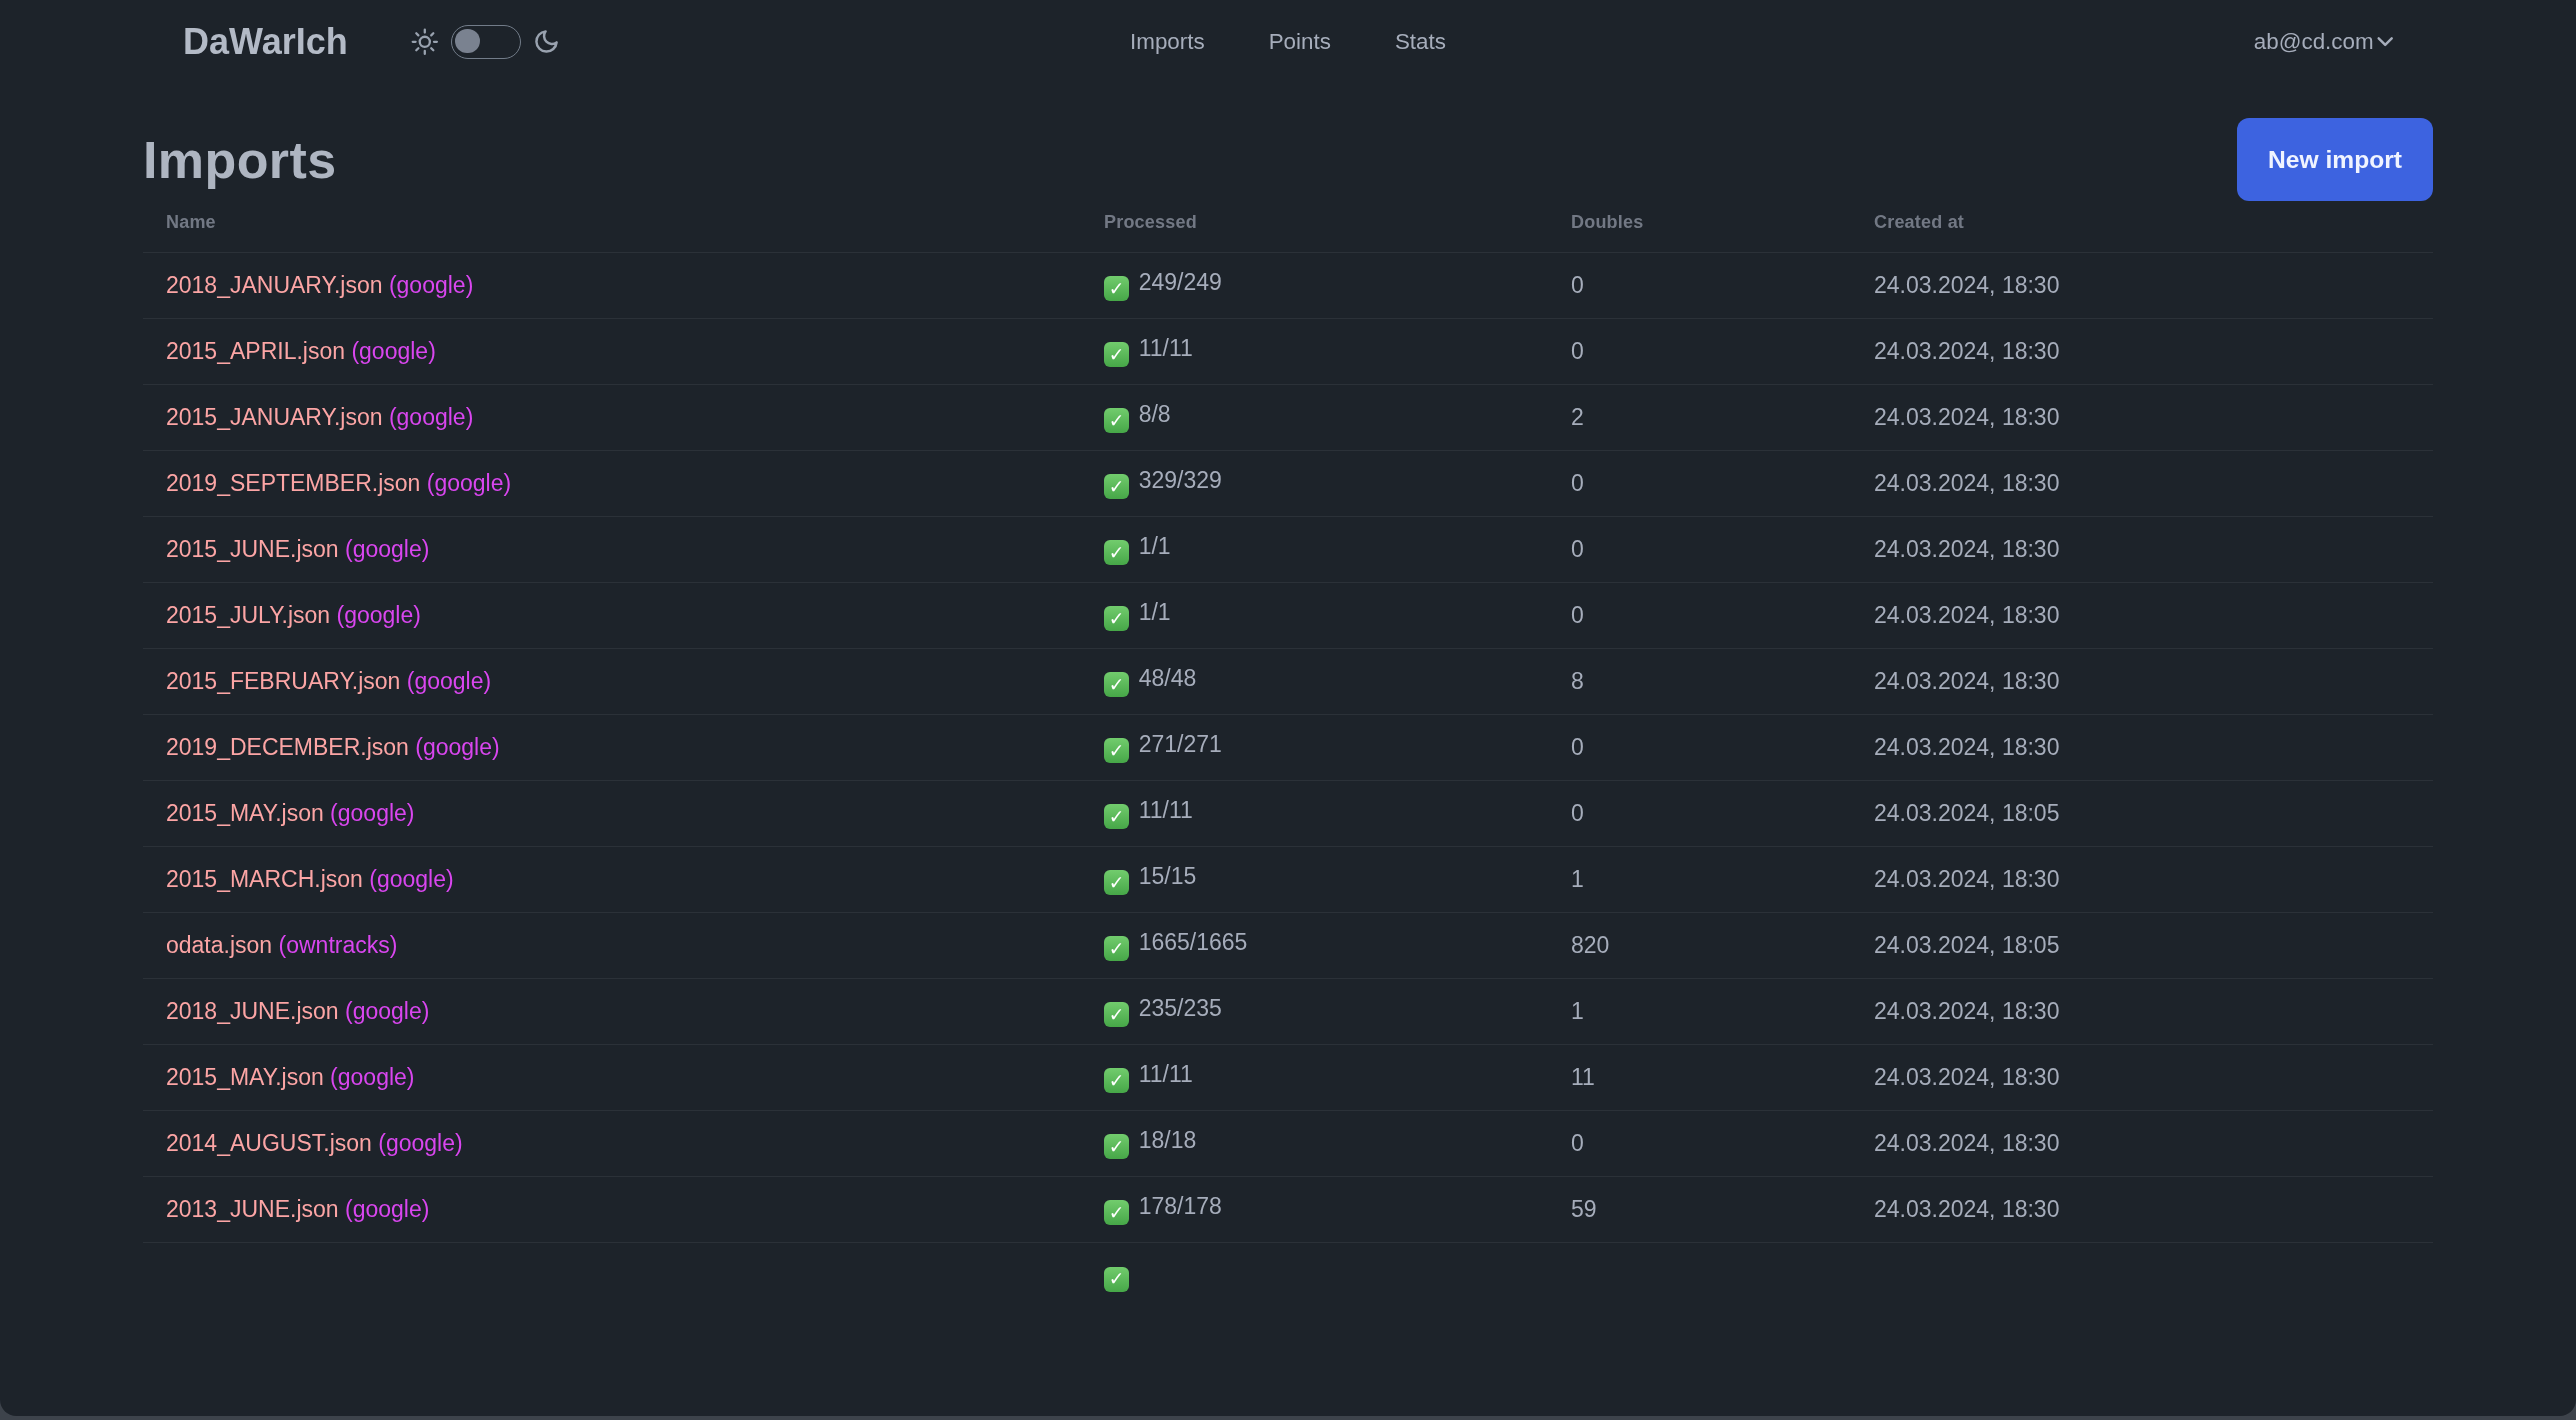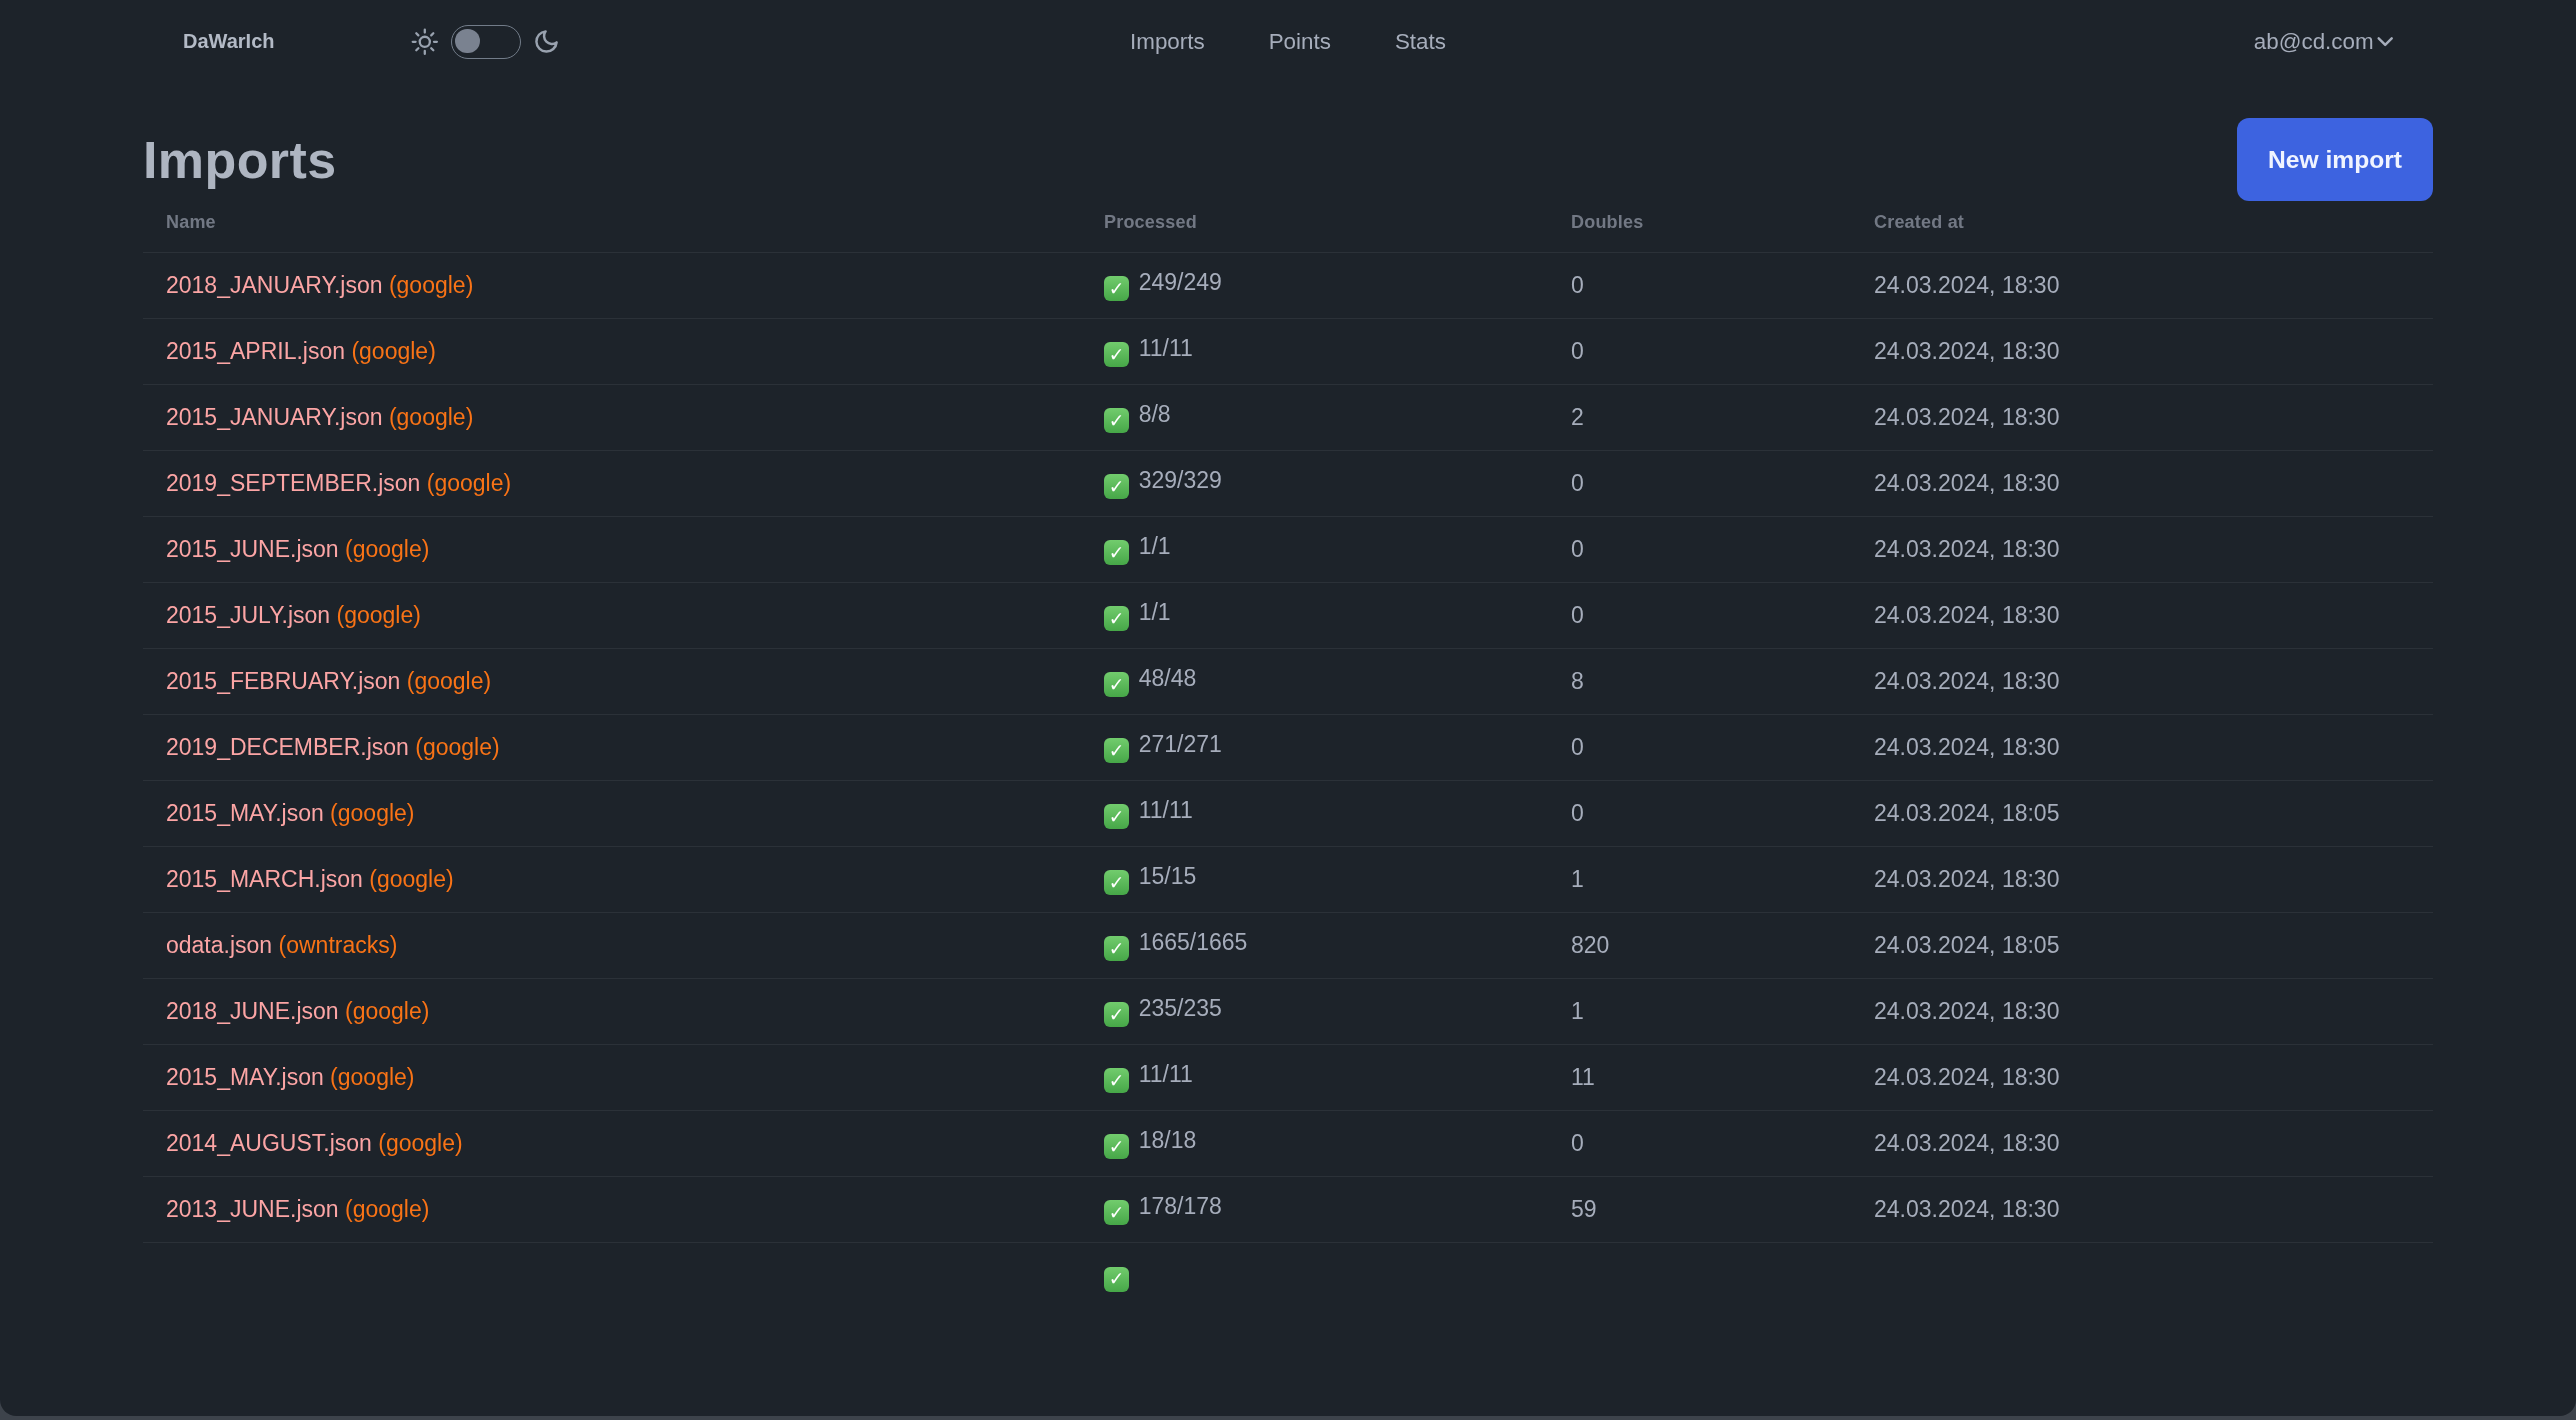--- a/index.html
+++ b/index.html
@@ -3,21 +3,21 @@
 <meta charset="utf-8">
 <style>
   * { margin:0; padding:0; box-sizing:border-box; }
   html,body { width:2576px; height:1421px; overflow:hidden; background:#3d434b; font-family:"Liberation Sans","DejaVu Sans",sans-serif; }
   .viewport {
     position:absolute; top:0; left:0; width:2576px; height:1416px;
     background:#1d232a; border-radius:0 0 16.4px 16.4px; overflow:hidden;
   }
   
   .navbar { position:relative; height:83px; display:flex; align-items:center; color:#a6adbb; }
-  .brand { position:absolute; left:183px; font-size:20px; font-weight:700; color:#b3bac6; cursor:pointer; }
+  .brand { position:absolute; left:183px; font-size:36px; font-weight:700; color:#b3bac6; cursor:pointer; }
   .theme-toggle { position:absolute; left:411px; display:flex; align-items:center; gap:12px; }
   .icon { display:inline-flex; align-items:center; justify-content:center; }
   .toggle-track {
     width:70px; height:34px; border:1.9px solid #727c89; border-radius:18px;
     position:relative; cursor:pointer; background:transparent;
   }
   .toggle-knob {
     position:absolute; left:3.7px; top:3px; width:24.6px; height:24.6px;
     border-radius:50%; background:#7a8290;
   }
@@ -37,21 +37,21 @@
   thead th {
     height:58px; text-align:left; vertical-align:middle;
     font-size:18px; font-weight:700; color:rgba(166,173,187,0.62); letter-spacing:0.2px;
   }
   th.col-name, td.cell-name { padding-left:23px; }
   tbody td {
     height:66px; border-top:1.5px solid rgba(166,173,187,0.10);
     font-size:23px; color:#a6adbb; vertical-align:middle; white-space:nowrap;
   }
   .file-link { color:#fca5a5; text-underline-offset:3.7px; cursor:pointer; }
-  .file-source { color:#f97316; }
+  .file-source { color:#d946ef; }
   .check {
     display:inline-flex; width:25px; height:25px; border-radius:6px;
     background:linear-gradient(180deg,#72cc6d 0%,#46a748 100%);
     color:#ffffff; font-size:18.6px; font-weight:700;
     align-items:center; justify-content:center;
     margin-right:9.7px; vertical-align:-5.2px;
   }
 </style>
 </head>
 <body>

